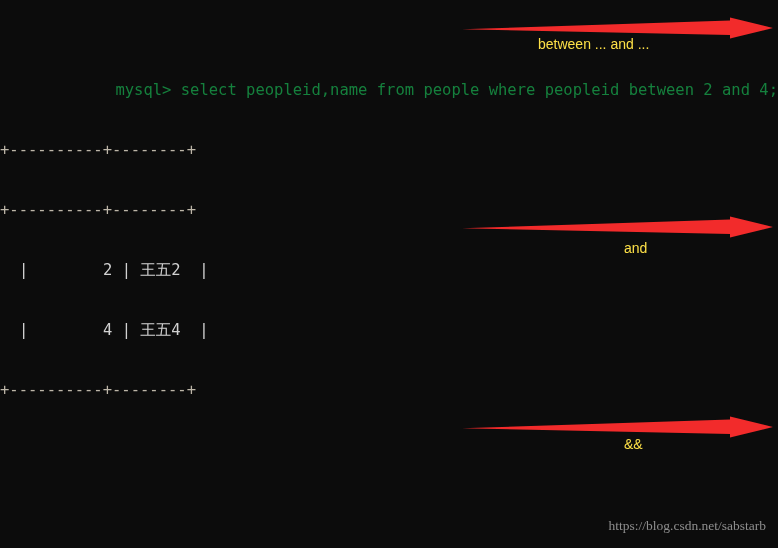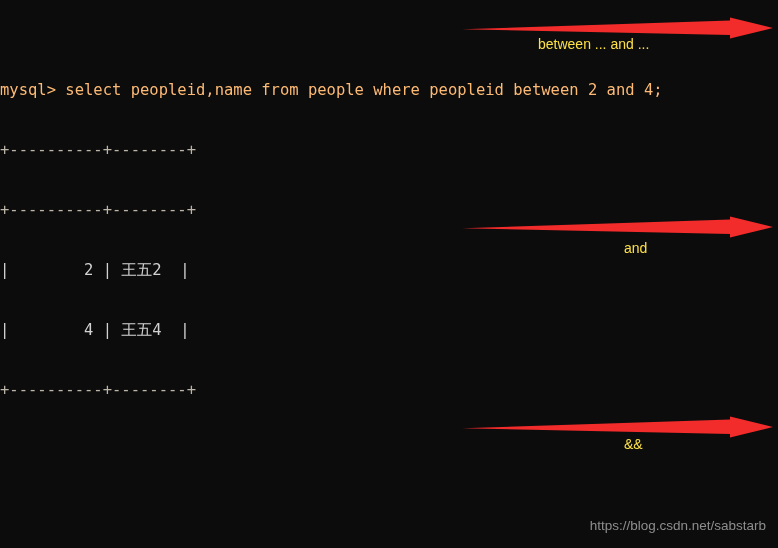--- a/index.html
+++ b/index.html
@@ -32,23 +32,25 @@
     font-family: "DejaVu Sans Mono", monospace;
     font-size: 15.5px;
     line-height: 20px;
     color: #cfcfcf;
   }
   .line.border {
     color: #bdb6a8;
   }
   .line.data {
     color: #d2d2d2;
+    padding-left: 19px;
   }
   .line.prompt {
-    color: #fdba74;
+    color: #15803d;
+    text-align: right;
   }
 
   
   .arrow {
     position: absolute;
     pointer-events: none;
   }
   .arrow svg { display: block; }
 
   .annot-label {
@@ -58,21 +60,21 @@
     font-size: 14px;
     line-height: 16px;
     white-space: nowrap;
   }
 
   .watermark {
     position: absolute;
     right: 12px;
     bottom: 12px;
     color: #8e8e8e;
-    font-family: Liberation Sans, sans-serif;
+    font-family: Liberation Serif, serif;
     font-size: 13.5px;
     white-space: nowrap;
   }
 </style>
 </head>
 <body>
 
 <div id="terminal">
 
   <div class="term-lines">

